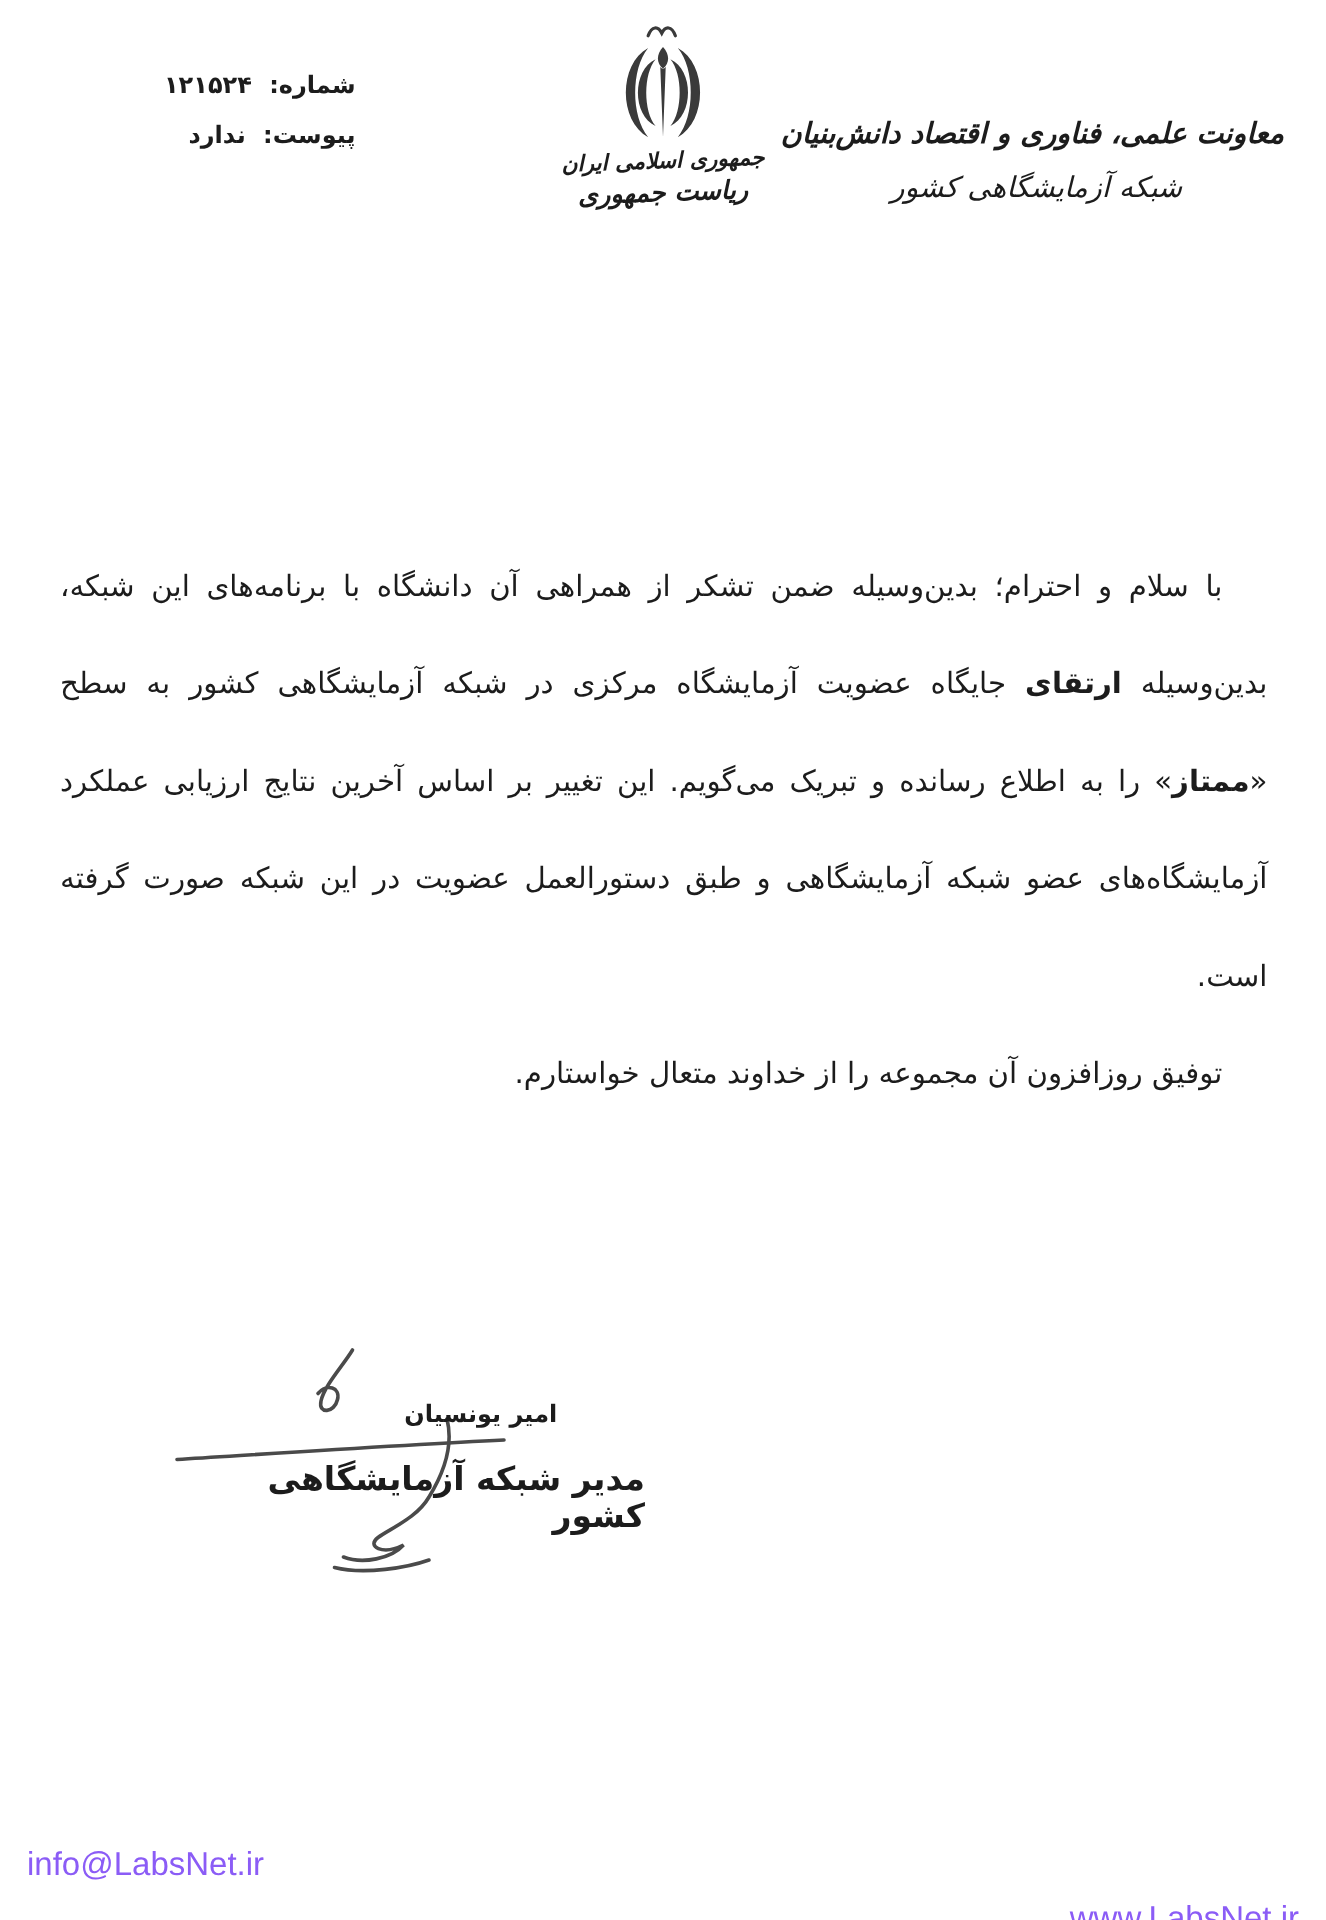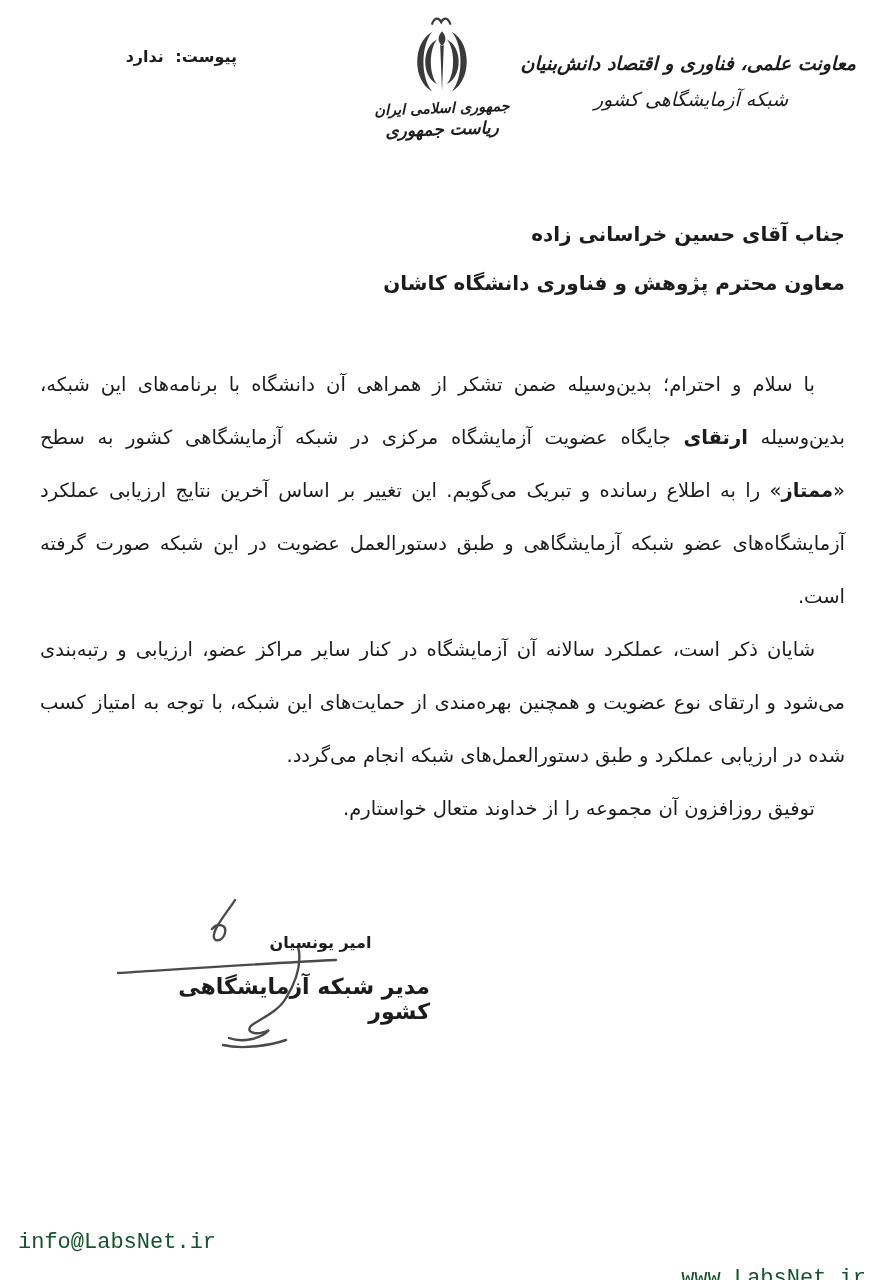--- a/index.html
+++ b/index.html
@@ -31,59 +31,63 @@
     margin-top:2px;transform:rotate(-2deg);
   }
   .emblem-line2{
     font-size:17px;font-weight:600;font-style:italic;
     margin-top:3px;transform:rotate(-2deg);
   }
   .org-block{
     position:absolute;top:52px;right:28px;width:330px;
     text-align:center;
   }
-  .org-line1{font-size:19px;font-weight:600;font-style:italic;white-space:nowrap;}
+  .org-line1{font-size:19px;font-weight:600;font-style:italic;white-space:nowrap;margin-top:26px;}
   .org-line2{font-size:19px;font-weight:400;font-style:italic;margin-top:14px;}
   
   .recipient{
     position:absolute;top:210px;right:39px;left:40px;
     text-align:right;font-weight:700;font-size:20px;line-height:49px;
   }
   
   .letter-body{
     position:absolute;top:358px;right:39px;left:40px;
-    font-size:19.5px;line-height:53px;
+    font-size:19.5px;line-height:65px;
     text-align:justify;
   }
   .letter-body p{margin:0;text-indent:30px;}
   .letter-body .b{font-weight:700;}
   
   .sig-scribble{position:absolute;left:102px;top:888px;width:252px;height:168px;}
   .sig-name{
     position:absolute;left:233px;top:933px;width:175px;
     text-align:center;font-weight:700;font-size:16px;
   }
   .sig-title{
     position:absolute;left:125px;top:974px;width:305px;
     text-align:right;font-weight:700;font-size:22px;
   }
   
   .footer-email,.footer-site{
     position:absolute;top:1230px;direction:ltr;
-    font-family:Liberation Mono, monospace;font-size:22px;color:#14532d;
+    font-family:Liberation Sans, sans-serif;font-size:22px;color:#8b5cf6;
   }
   .footer-email{left:18px;}
   .footer-site{right:18px;margin-top:36px;}
 </style>
 </head>
 <body>
 
 <div class="page">
 
   <div class="meta">
+    <span class="meta-row">
+      <span>شماره:</span>
+      <span class="val">۱۲۱۵۲۴</span>
+    </span>
     <span class="meta-row">
       <span>پیوست:</span>
       <span class="val">ندارد</span>
     </span>
   </div>
 
   <div class="emblem-block">
     <span>
       <svg width="66" height="84" viewBox="0 0 80 100" aria-hidden="true">
         <path d="M28 11 C31 3 36 3 39 9 C42 3 47 3 50 11" fill="none" stroke="#3a3a3a" stroke-width="2.6" stroke-linecap="round"></path>
@@ -97,28 +101,23 @@
     </span>
     <div class="emblem-line1">جمهوری اسلامی ایران</div>
     <div class="emblem-line2">ریاست جمهوری</div>
   </div>
 
   <div class="org-block">
     <div class="org-line1">معاونت علمی، فناوری و اقتصاد دانش‌بنیان</div>
     <div class="org-line2">شبکه آزمایشگاهی کشور</div>
   </div>
 
-  <div class="recipient">
-    <div>جناب آقای حسین خراسانی زاده</div>
-    <div>معاون محترم پژوهش و فناوری دانشگاه کاشان</div>
-  </div>
 
   <div class="letter-body">
     <p><span>با سلام و احترام؛ بدین‌وسیله ضمن تشکر از همراهی آن دانشگاه با برنامه‌های این شبکه، بدین‌وسیله </span><span class="b">ارتقای</span><span> جایگاه عضویت آزمایشگاه مرکزی در شبکه آزمایشگاهی کشور به سطح «</span><span class="b">ممتاز</span><span>» را به اطلاع رسانده و تبریک می‌گویم. این تغییر بر اساس آخرین نتایج ارزیابی عملکرد آزمایشگاه‌های عضو شبکه آزمایشگاهی و طبق دستورالعمل عضویت در این شبکه صورت گرفته است.</span></p>
-    <p>شایان ذکر است، عملکرد سالانه آن آزمایشگاه در کنار سایر مراکز عضو، ارزیابی و رتبه‌بندی می‌شود و ارتقای نوع عضویت و همچنین بهره‌مندی از حمایت‌های این شبکه، با توجه به امتیاز کسب شده در ارزیابی عملکرد و طبق دستورالعمل‌های شبکه انجام می‌گردد.</p>
     <p>توفیق روزافزون آن مجموعه را از خداوند متعال خواستارم.</p>
   </div>
 
   <svg class="sig-scribble" viewBox="0 0 252 168" aria-hidden="true">
     <g fill="none" stroke="#4a4a4a" stroke-width="2.4" stroke-linecap="round">
       <path d="M133 12 C127 22 114 36 112 46 C110 55 121 54 123 45 C125 37 116 34 110 41"></path>
       <path d="M16 85 C80 81 170 75 234 72"></path>
       <path d="M196 58 C201 78 192 97 184 110 C176 124 158 131 150 137 C142 143 153 149 167 142 C159 151 140 155 127 150"></path>
       <path d="M121 157 C141 162 170 157 184 152"></path>
     </g>

